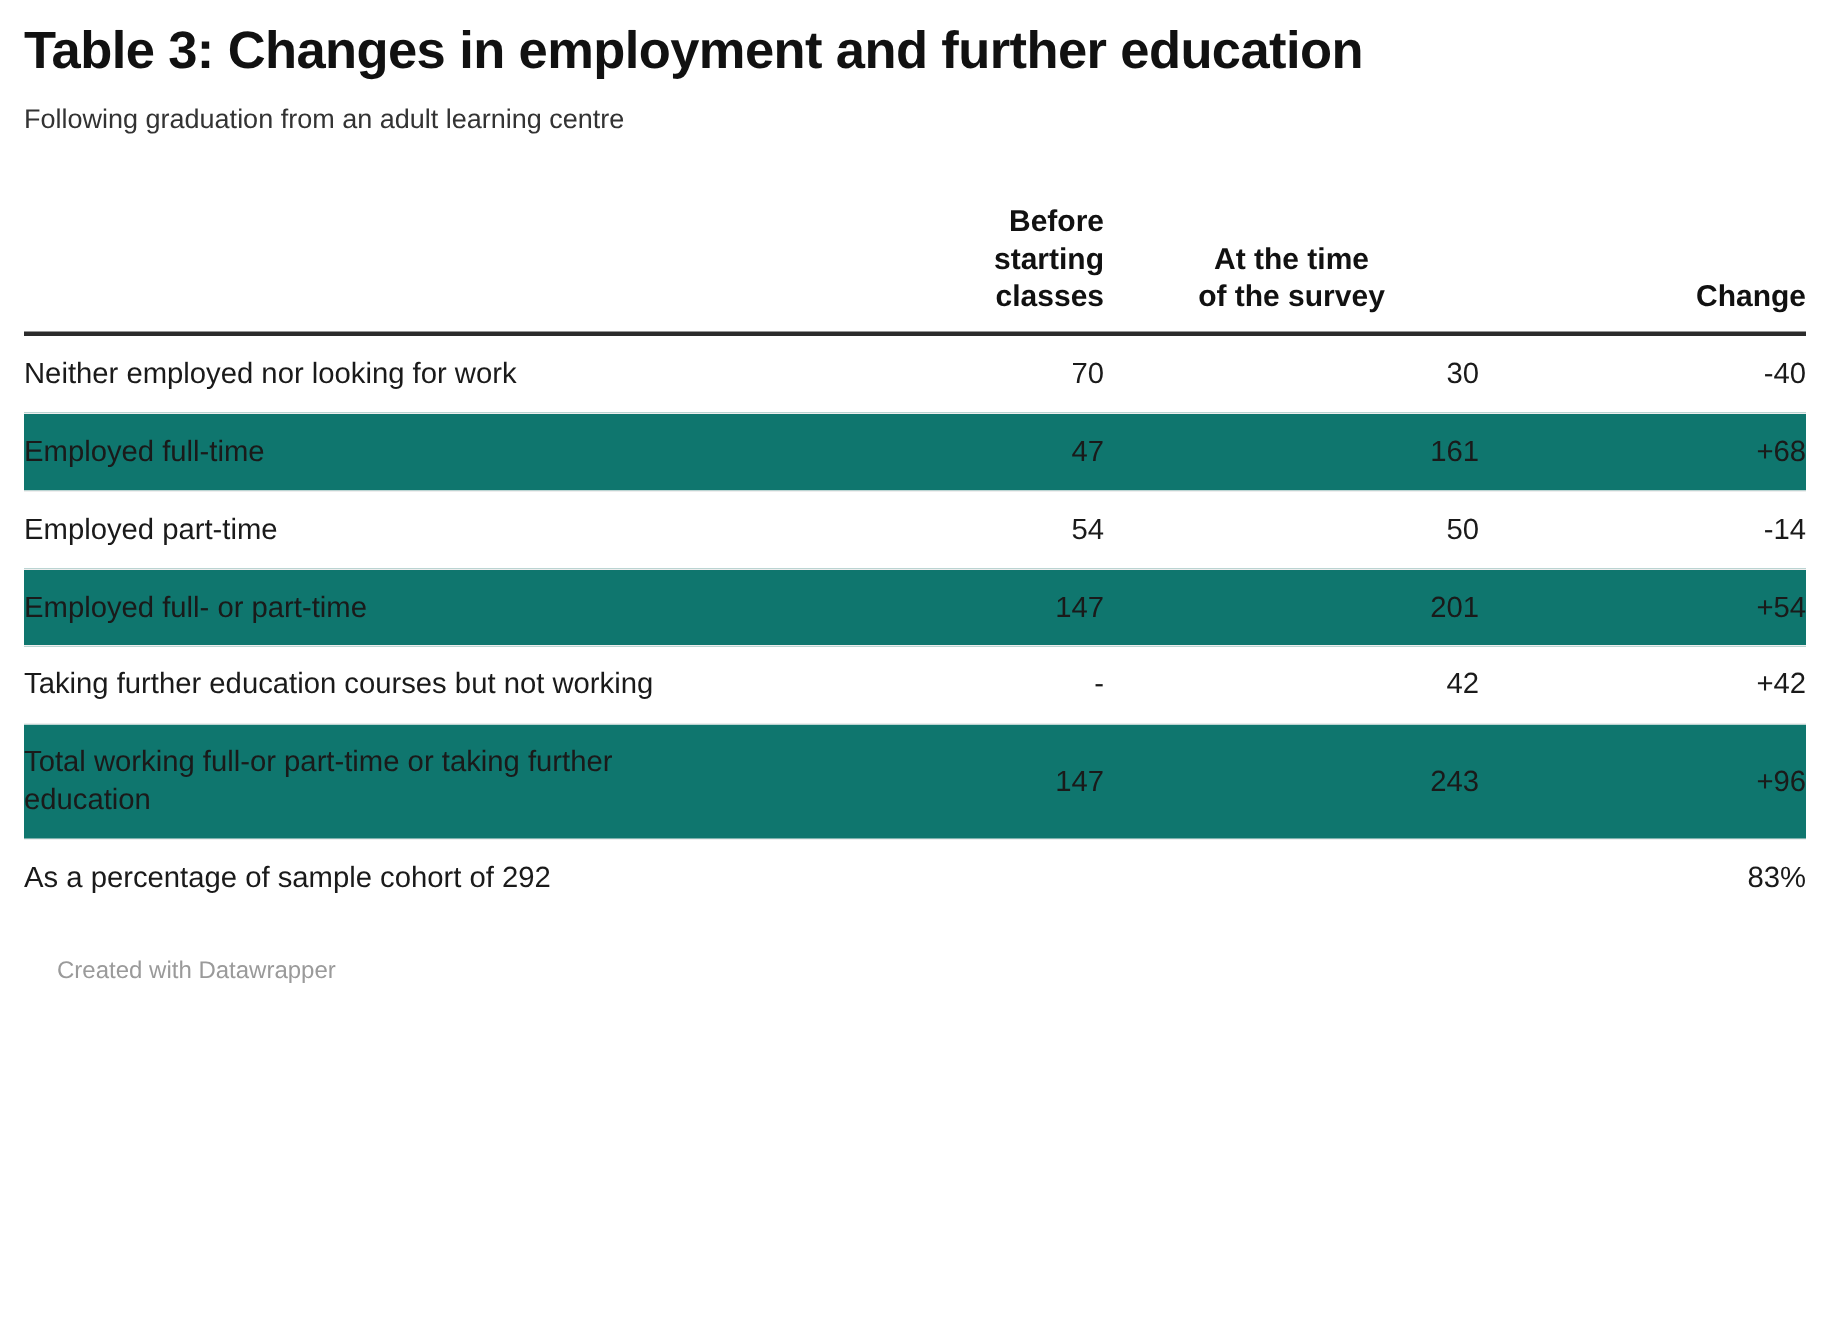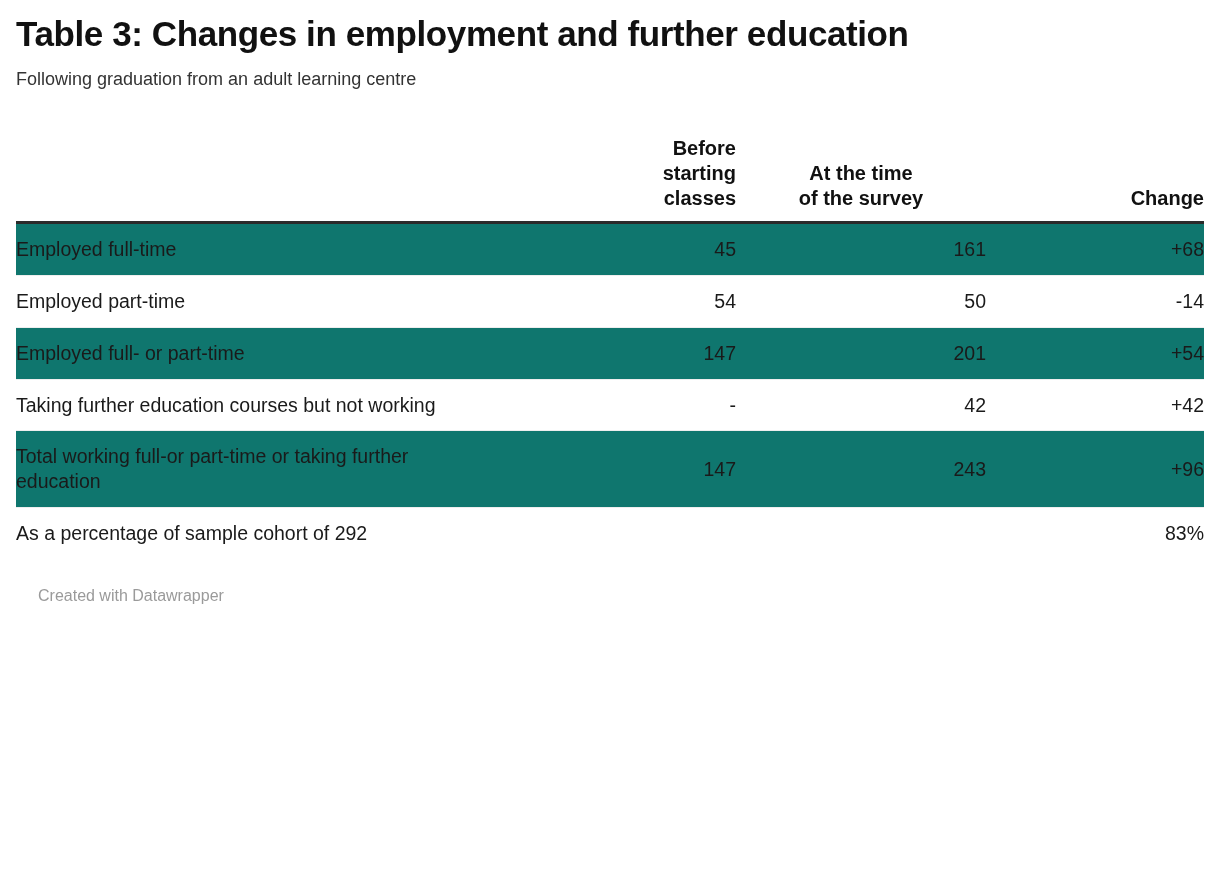--- a/index.html
+++ b/index.html
@@ -87,23 +87,29 @@
   <table class="data">
     <thead>
       <tr>
         <th class="c-label"></th>
         <th class="c-before">Before<br>starting<br>classes</th>
         <th class="c-attime">At the time<br>of the survey</th>
         <th class="c-change">Change</th>
       </tr>
     </thead>
     <tbody>
+      <tr>
+        <td class="label">Neither employed nor looking for work</td>
+        <td class="num">70</td>
+        <td class="num">30</td>
+        <td class="num">-40</td>
+      </tr>
       <tr class="alt">
         <td class="label">Employed full-time</td>
-        <td class="num">45</td>
+        <td class="num">47</td>
         <td class="num">161</td>
         <td class="num">+68</td>
       </tr>
       <tr>
         <td class="label">Employed part-time</td>
         <td class="num">54</td>
         <td class="num">50</td>
         <td class="num">-14</td>
       </tr>
       <tr class="alt">

